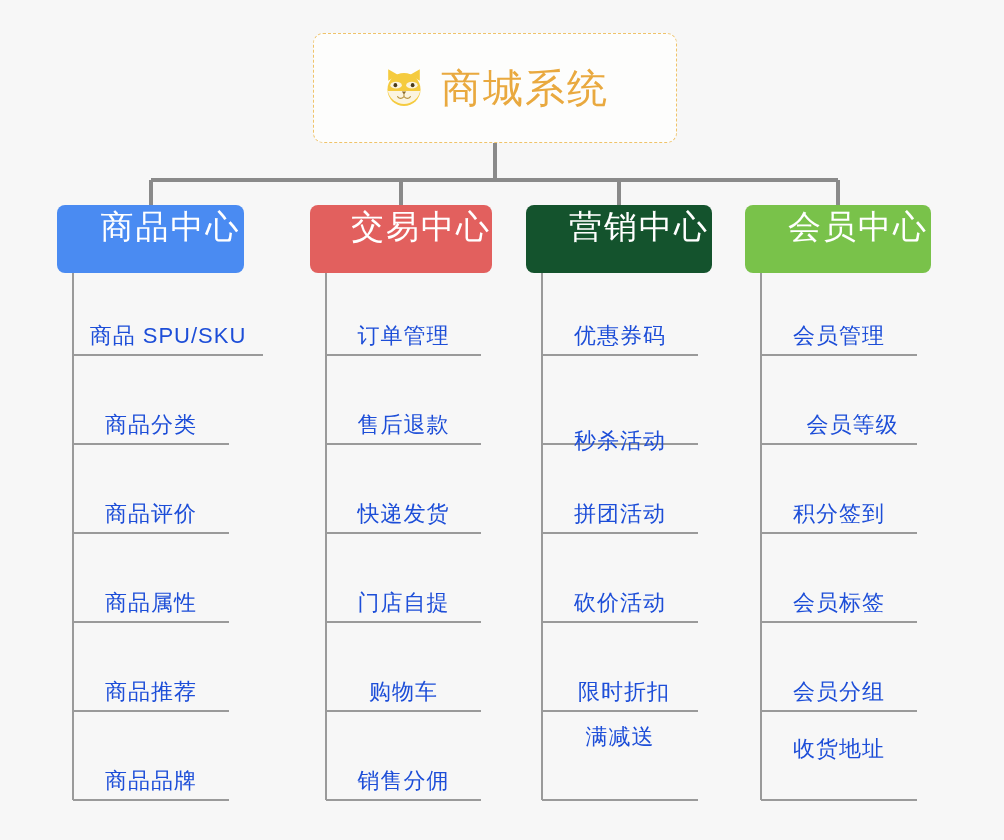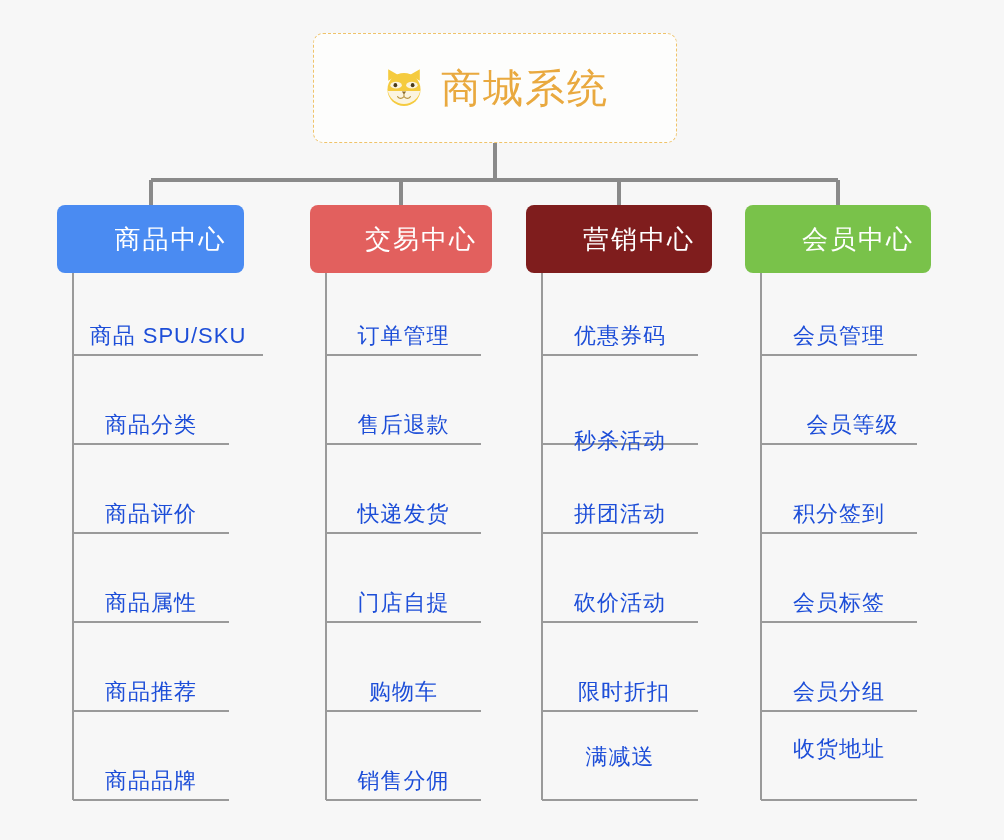--- a/index.html
+++ b/index.html
@@ -63,24 +63,24 @@
   }
 
   
   .cat-box {
     position: absolute;
     top: 205px;
     height: 68px;
     box-sizing: border-box;
     border-radius: 8px;
     display: flex;
-    align-items: center;
+    align-items: flex-start;
     justify-content: center;
     color: #ffffff;
-    font-size: 26px;
+    font-size: 33px;
     letter-spacing: 2px;
     white-space: nowrap;
     padding-left: 40px;
   }
   .leaf-item {
     position: absolute;
     height: 52px;
     box-sizing: border-box;
     display: flex;
     align-items: flex-end;
@@ -168,29 +168,29 @@
       <div class="leaf-item" style="left: 73px; top: 748px; width: 156px;">商品品牌</div>
       <div class="cat-box" style="left: 310px; width: 182px; background: rgb(226, 96, 94);">
         <span>交易中心</span>
       </div>
       <div class="leaf-item" style="left: 326px; top: 303px; width: 155px;">订单管理</div>
       <div class="leaf-item" style="left: 326px; top: 392px; width: 155px;">售后退款</div>
       <div class="leaf-item" style="left: 326px; top: 481px; width: 155px;">快递发货</div>
       <div class="leaf-item" style="left: 326px; top: 570px; width: 155px;">门店自提</div>
       <div class="leaf-item" style="left: 326px; top: 659px; width: 155px;">购物车</div>
       <div class="leaf-item" style="left: 326px; top: 748px; width: 155px;">销售分佣</div>
-      <div class="cat-box" style="left: 526px; width: 186px; background: #7f1d1d;">
+      <div class="cat-box" style="left: 526px; width: 186px; background: #14532d;">
         <span>营销中心</span>
       </div>
       <div class="leaf-item" style="left: 542px; top: 303px; width: 156px;">优惠券码</div>
       <div class="leaf-item" style="left: 542px; top: 408px; width: 156px;">秒杀活动</div>
       <div class="leaf-item" style="left: 542px; top: 481px; width: 156px;">拼团活动</div>
       <div class="leaf-item" style="left: 542px; top: 570px; width: 156px;">砍价活动</div>
       <div class="leaf-item" style="left: 542px; top: 659px; width: 156px; padding-left: 8px;">限时折扣</div>
-      <div class="leaf-item" style="left: 542px; top: 724px; width: 156px;">满减送</div>
+      <div class="leaf-item" style="left: 542px; top: 704px; width: 156px;">满减送</div>
       <div class="cat-box" style="left: 745px; width: 186px; background: rgb(121, 194, 74);">
         <span>会员中心</span>
       </div>
       <div class="leaf-item" style="left: 761px; top: 303px; width: 156px;">会员管理</div>
       <div class="leaf-item" style="left: 761px; top: 392px; width: 156px; padding-left: 27px;">会员等级</div>
       <div class="leaf-item" style="left: 761px; top: 481px; width: 156px;">积分签到</div>
       <div class="leaf-item" style="left: 761px; top: 570px; width: 156px;">会员标签</div>
       <div class="leaf-item" style="left: 761px; top: 659px; width: 156px;">会员分组</div>
       <div class="leaf-item" style="left: 761px; top: 716px; width: 156px;">收货地址</div>
     </div>

